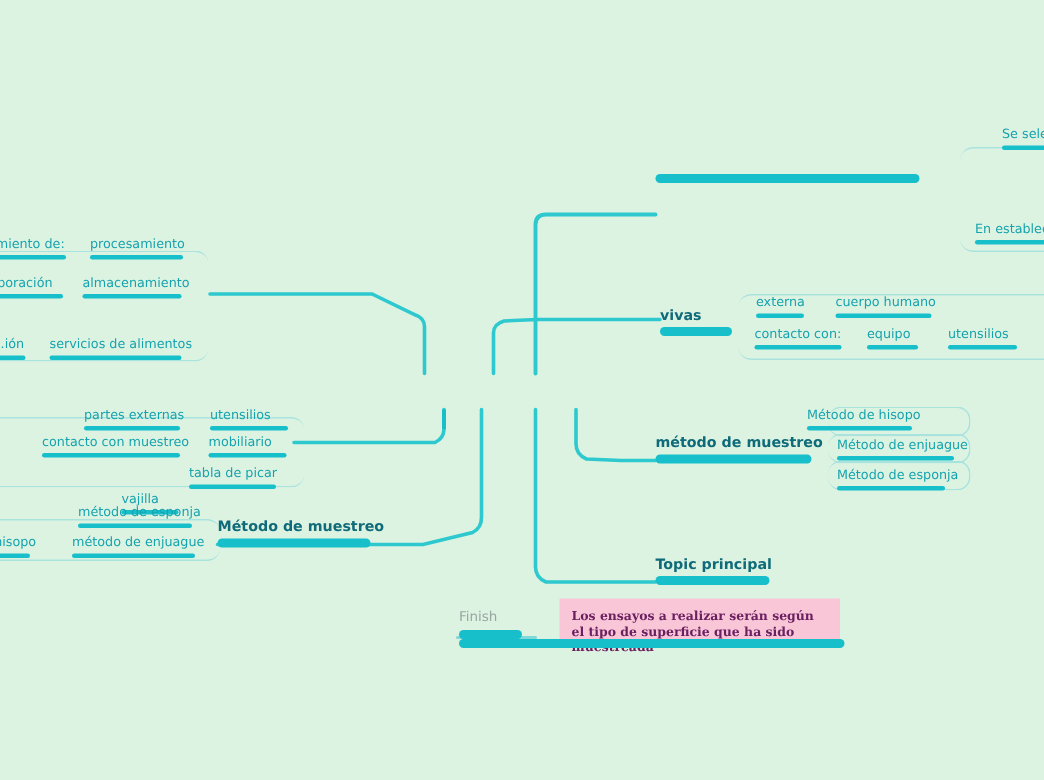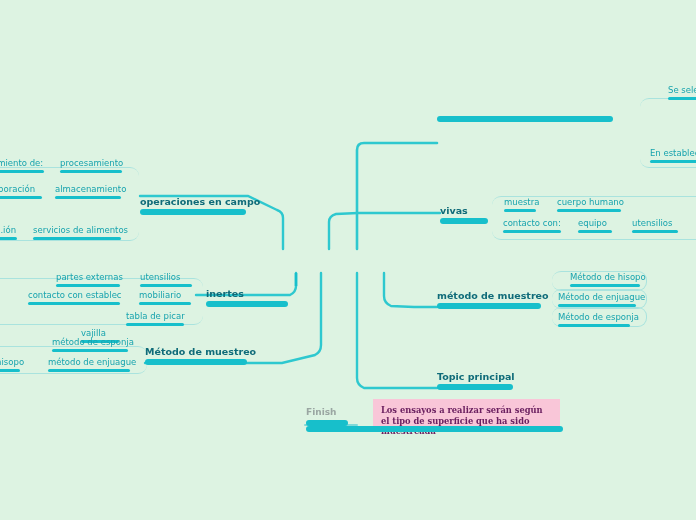--- a/index.html
+++ b/index.html
@@ -49,21 +49,21 @@
   .group{
     position:absolute;
     border:1.3px solid #a9e3de;
     border-radius:9px;
     background:transparent;
   }
   .group.no-right{border-right:none;}
   .group.no-left{border-left:none;}
 
   
-  .finish .lbl{color:#9aa6a2;font-size:9px;font-weight:bold;}
+  .finish .lbl{color:#9aa6a2;font-size:9px;font-weight:normal;}
   .finish .bar{height:6px;border-radius:3px;background:#17bfcb;margin-top:2px;}
 
   
   .note{
     position:absolute;
     background:#f9c6d8;
     color:#6b2060;
     font-family:"DejaVu Serif",serif;
     font-size:8.3px;font-weight:bold;line-height:10.5px;
     padding:6px 8px 7px 8px;
@@ -99,24 +99,20 @@
     </g>
 
     <g fill="none" stroke="#17bfcb" stroke-width="2.6">
       <path d="M296 273 L296 286" stroke="#17bfcb"></path>
     </g>
   </svg>
 
 
   <div class="group no-right" style="left:-120px;top:167px;width:258px;height:72px;"></div>
 
-  <div class="branch" style="left:140px;top:196px;width:106px;">
-    <div class="lbl">operaciones en campo</div>
-    <div class="bar" style="width:106px;"></div>
-  </div>
 
   <div class="leaf" style="left:-18px;top:158px;width:62px;">
     <div class="lbl">...cimiento de:</div>
     <div class="bar" style="width:62px;"></div>
   </div>
   <div class="leaf" style="left:60px;top:158px;width:62px;">
     <div class="lbl">procesamiento</div>
     <div class="bar" style="width:62px;"></div>
   </div>
   <div class="leaf" style="left:-10px;top:184px;width:52px;">
@@ -131,35 +127,31 @@
     <div class="lbl">...ión</div>
     <div class="bar" style="width:22px;"></div>
   </div>
   <div class="leaf" style="left:33px;top:225px;width:88px;">
     <div class="lbl">servicios de alimentos</div>
     <div class="bar" style="width:88px;"></div>
   </div>
 
   <div class="group no-right" style="left:-110px;top:278px;width:312px;height:45px;"></div>
 
-  <div class="branch" style="left:206px;top:288px;width:82px;">
-    <div class="lbl">inertes</div>
-    <div class="bar" style="width:82px;"></div>
-  </div>
 
   <div class="leaf" style="left:56px;top:272px;width:64px;">
     <div class="lbl">partes  externas</div>
     <div class="bar" style="width:64px;"></div>
   </div>
   <div class="leaf" style="left:140px;top:272px;width:52px;">
     <div class="lbl">utensilios</div>
     <div class="bar" style="width:52px;"></div>
   </div>
   <div class="leaf" style="left:28px;top:290px;width:92px;">
-    <div class="lbl">contacto con establec</div>
+    <div class="lbl">contacto con muestreo</div>
     <div class="bar" style="width:92px;"></div>
   </div>
   <div class="leaf" style="left:139px;top:290px;width:52px;">
     <div class="lbl">mobiliario</div>
     <div class="bar" style="width:52px;"></div>
   </div>
   <div class="leaf" style="left:81px;top:328px;width:38px;">
     <div class="lbl">vajilla</div>
     <div class="bar" style="width:38px;"></div>
   </div>
@@ -204,21 +196,21 @@
   </div>
 
   <div class="group no-left" style="left:492px;top:196px;width:220px;height:42px;"></div>
 
   <div class="branch" style="left:440px;top:205px;width:48px;">
     <div class="lbl">vivas</div>
     <div class="bar" style="width:48px;"></div>
   </div>
 
   <div class="leaf" style="left:504px;top:197px;width:32px;">
-    <div class="lbl">muestra</div>
+    <div class="lbl">externa</div>
     <div class="bar" style="width:32px;"></div>
   </div>
   <div class="leaf" style="left:557px;top:197px;width:64px;">
     <div class="lbl">cuerpo humano</div>
     <div class="bar" style="width:64px;"></div>
   </div>
   <div class="leaf" style="left:503px;top:218px;width:58px;">
     <div class="lbl">contacto con:</div>
     <div class="bar" style="width:58px;"></div>
   </div>
@@ -233,21 +225,21 @@
 
   <div class="branch" style="left:437px;top:290px;width:104px;">
     <div class="lbl">método de muestreo</div>
     <div class="bar" style="width:104px;"></div>
   </div>
 
   <div class="group no-left" style="left:552px;top:271px;width:94px;height:18px;"></div>
   <div class="group no-left" style="left:552px;top:289px;width:94px;height:18px;"></div>
   <div class="group no-left" style="left:552px;top:307px;width:94px;height:18px;"></div>
 
-  <div class="leaf" style="left:570px;top:272px;width:70px;text-align:right;">
+  <div class="leaf" style="left:538px;top:272px;width:70px;text-align:right;">
     <div class="lbl">Método de hisopo</div>
     <div class="bar" style="width:70px;"></div>
   </div>
   <div class="leaf" style="left:558px;top:292px;width:78px;">
     <div class="lbl">Método de enjuague</div>
     <div class="bar" style="width:78px;"></div>
   </div>
   <div class="leaf" style="left:558px;top:312px;width:72px;">
     <div class="lbl">Método de esponja</div>
     <div class="bar" style="width:72px;"></div>

